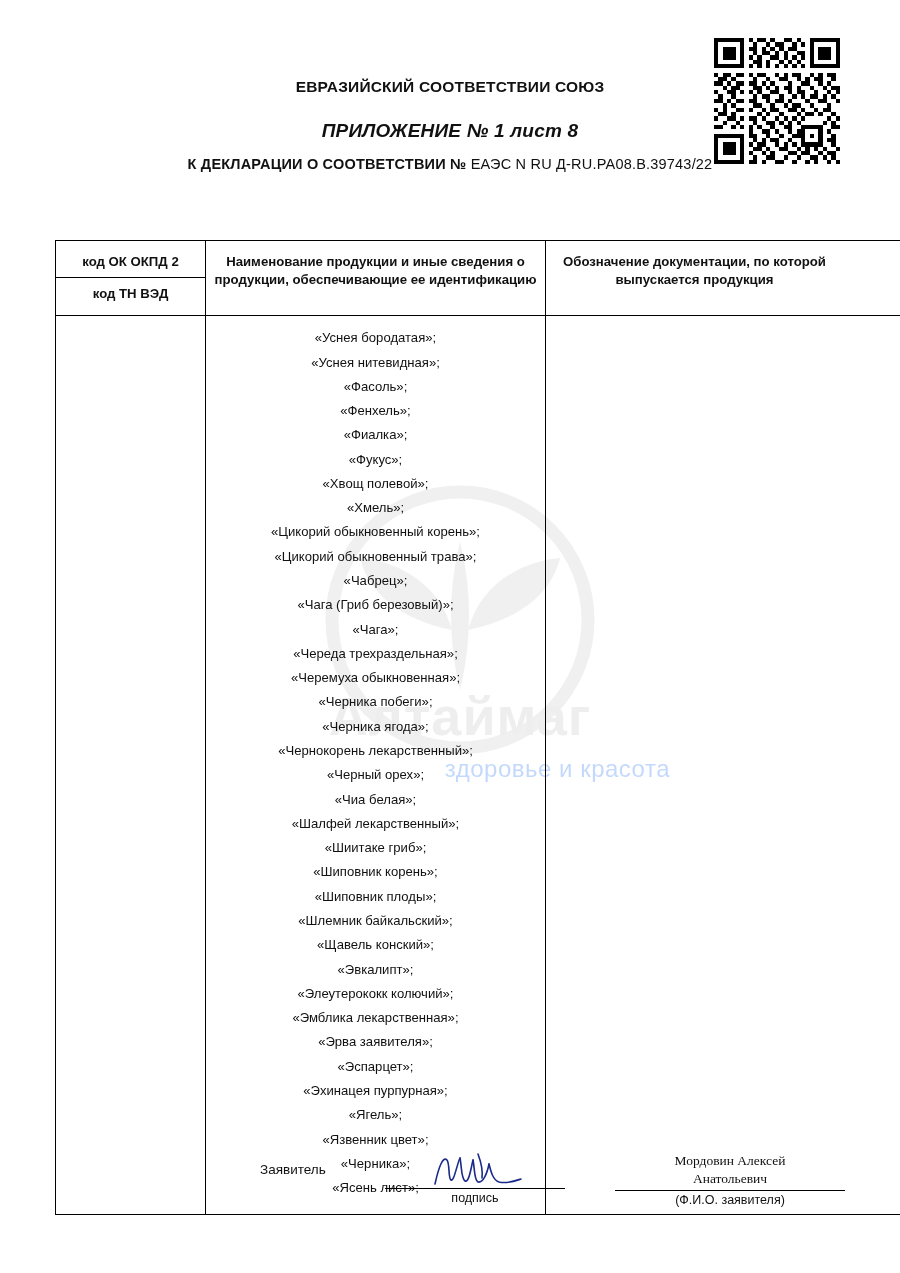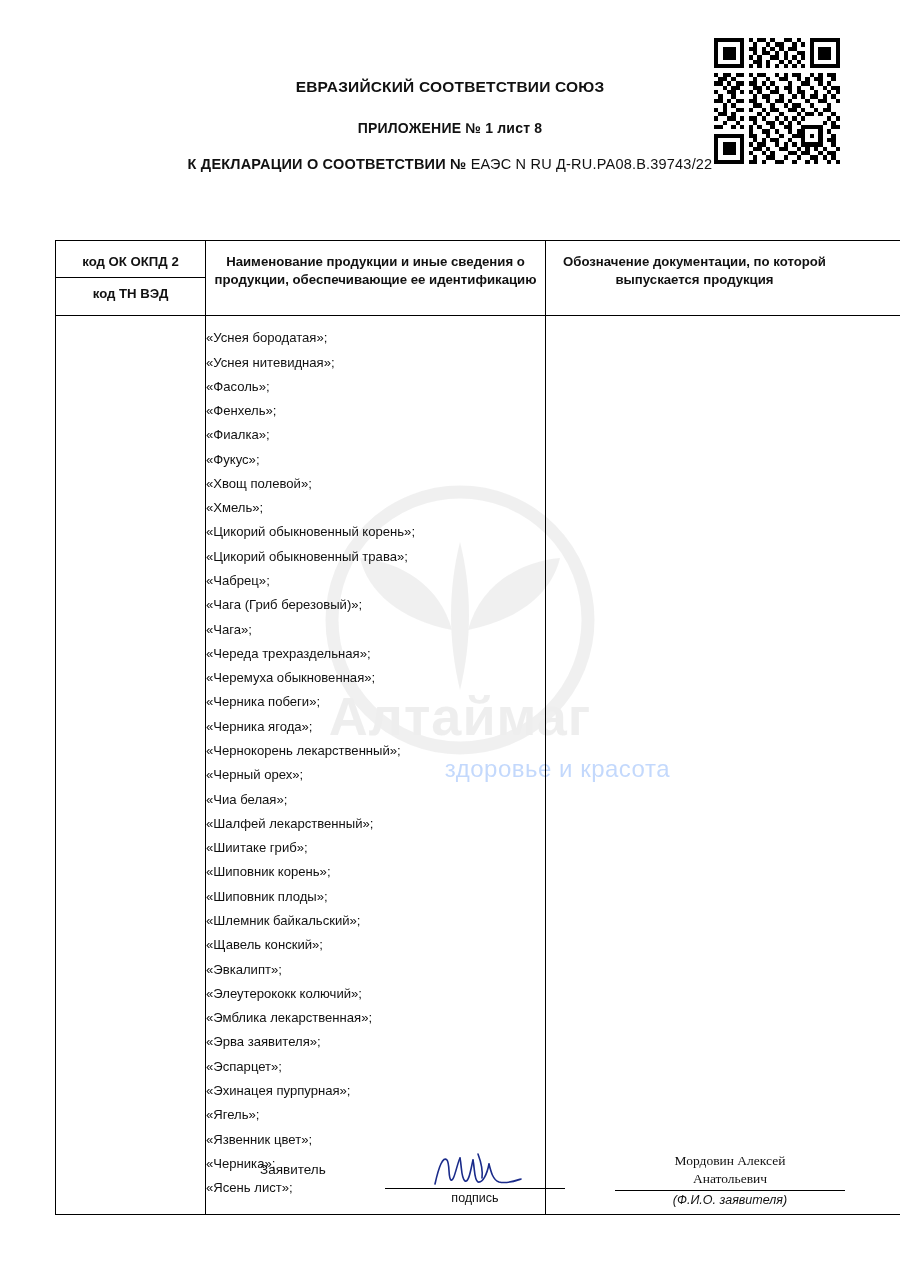--- a/index.html
+++ b/index.html
@@ -41,21 +41,22 @@
     text-align: center;
     font-weight: bold;
     letter-spacing: 0.2px;
   }
   .hdr-1 {
     top: 78px;
     font-size: 15.5px;
   }
   .hdr-2 {
     top: 120px;
-    font-size: 14px;
+    font-size: 19px;
+    font-style: italic;
   }
   .hdr-3 {
     top: 156px;
     font-size: 14.5px;
   }
   .hdr-3 .reg {
     font-weight: normal;
   }
 
   
@@ -157,20 +158,21 @@
   }
   .prod-list {
     list-style: none;
     margin: 0;
     padding: 0;
   }
   .prod-list li {
     font-size: 13.1px;
     line-height: 1.0;
     padding: 5.6px 0;
+    text-align: center;
     white-space: nowrap;
   }
 
   
   .footer {
     position: absolute;
     left: 55px;
     top: 1150px;
     width: 790px;
     height: 80px;
@@ -220,21 +222,20 @@
     font-family: Liberation Serif, serif;
   }
   .name-rule {
     border-top: 1.2px solid #000;
     width: 230px;
     margin: 2px auto 0;
   }
   .name-caption {
     font-size: 12.5px;
     margin-top: 2px;
-    font-style: italic;
   }
 </style>
 </head>
 <body>
 
 <div class="page">
 
   <div class="qr-wrap">
     <svg width="126" height="126" viewBox="0 0 29 29" shape-rendering="crispEdges" aria-label="QR code">
       <rect width="29" height="29" fill="#ffffff"></rect>

